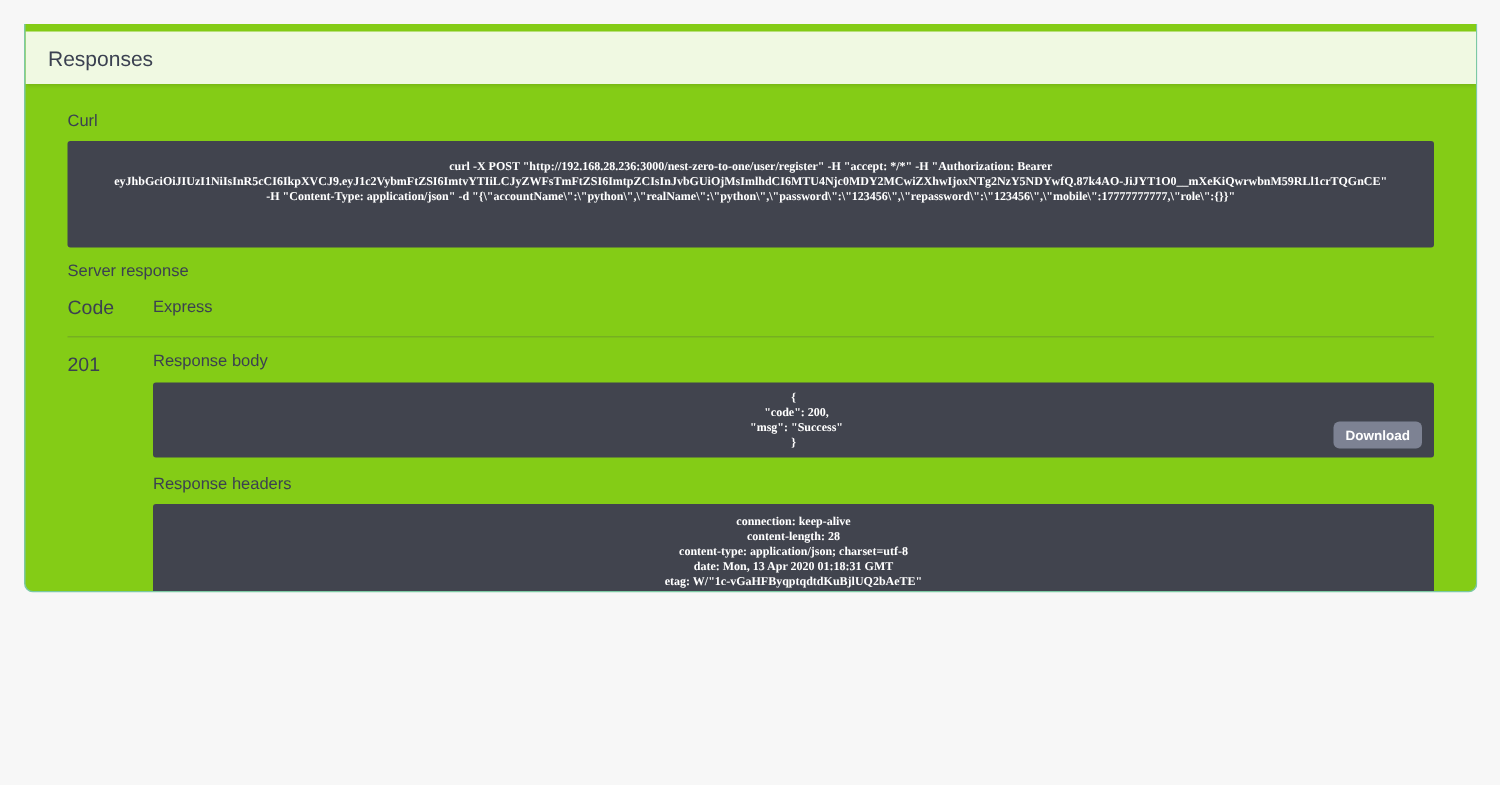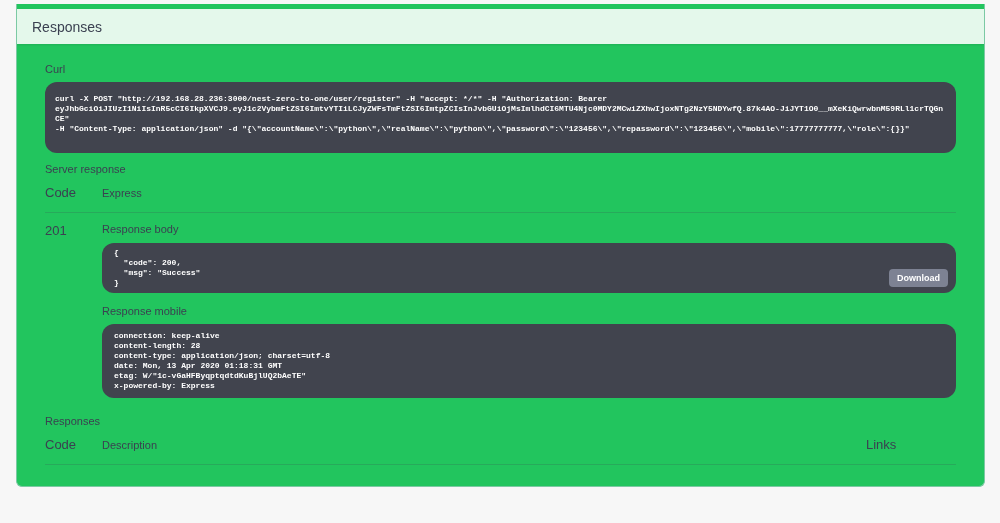--- a/index.html
+++ b/index.html
@@ -6,23 +6,23 @@
   html, body {
     margin: 0; padding: 0;
     width: 1000px; height: 523px;
     background: #f7f7f7;
     font-family: "Liberation Sans", sans-serif;
     color: #3b4151;
     overflow: hidden;
   }
   .opblock {
     position: absolute;
-    left: 16px; top: 4px;
-    width: 969px; height: 483px;
-    background: #22c55e;
+    left: 16px; top: 16px;
+    width: 969px; height: 379px;
+    background: #84cc16;
     border: 1px solid #7cc9a4;
     border-top: none;
     border-radius: 0 0 6px 6px;
     overflow: hidden;
   }
   .section-header {
     margin-top: 5px;
     background: rgba(255,255,255,0.88);
     padding: 10px 15px 9px;
     box-shadow: 0 1px 2px rgba(0,0,0,0.1);
@@ -44,27 +44,28 @@
   .lbl-url       { margin: 12px 0 6px; }
   .lbl-server    { margin: 10px 0 2px; }
   .lbl-body      { margin: 0 0 8px; }
   .lbl-headers   { margin: 12px 0 7px; }
   .lbl-responses { margin: 17px 0 2px; }
 
   pre.dark {
     margin: 0;
     background: #41444e;
     color: #ffffff;
-    border-radius: 12px;
-    font-family: Liberation Mono, monospace;
+    border-radius: 2px;
+    font-family: Liberation Serif, serif;
     font-size: 8px;
     font-weight: 600;
     line-height: 10px;
     white-space: pre-wrap;
     word-break: break-all;
+    text-align: center;
   }
   .pre-curl    { padding: 12px 10px; min-height: 71px; }
   .pre-url     { padding: 6px 10px;  word-break: normal; }
   .pre-body    { padding: 5px 12px;  min-height: 50px; }
   .pre-headers { padding: 7px 12px; }
 
   .thead {
     display: grid;
     border-bottom: 1px solid rgba(59,65,81,0.2);
   }
@@ -121,21 +122,21 @@
       <div class="cell-code">201</div>
       <div>
         <div class="lbl lbl-body">Response body</div>
         <div class="body-wrap">
           <pre class="dark pre-body">{
   "code": 200,
   "msg": "Success"
 }</pre>
           <button class="download-btn">Download</button>
         </div>
-        <div class="lbl lbl-headers">Response mobile</div>
+        <div class="lbl lbl-headers">Response headers</div>
         <pre class="dark pre-headers">connection: keep-alive
 content-length: 28
 content-type: application/json; charset=utf-8
 date: Mon, 13 Apr 2020 01:18:31 GMT
 etag: W/"1c-vGaHFByqptqdtdKuBjlUQ2bAeTE"
 x-powered-by: Express</pre>
       </div>
     </div>
 
     <div class="lbl lbl-responses">Responses</div>

